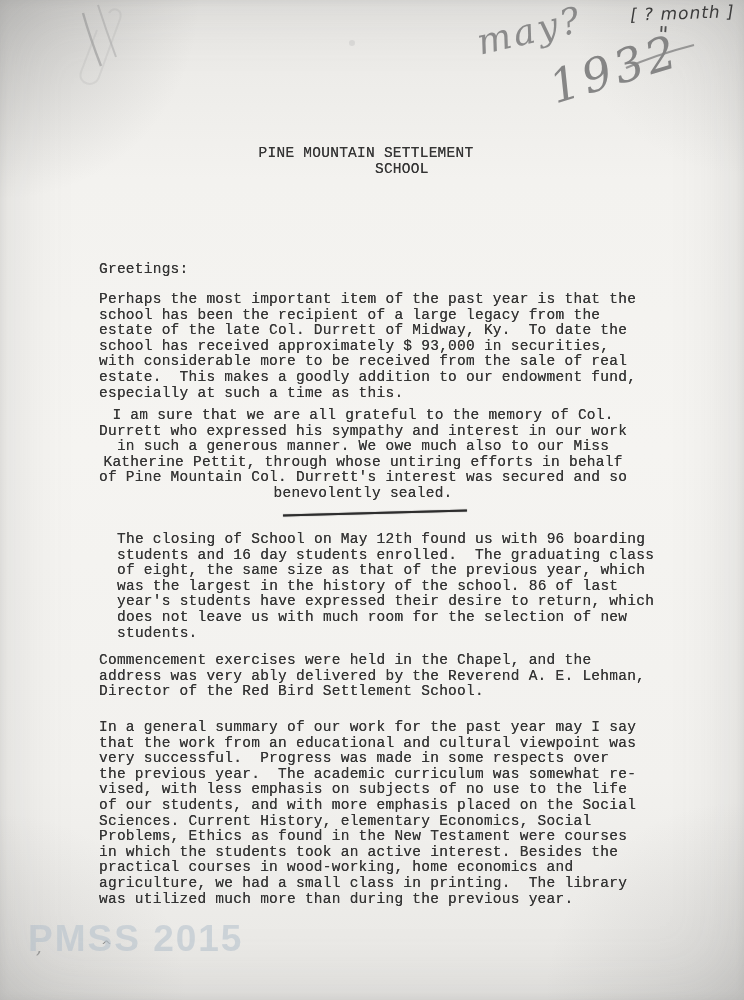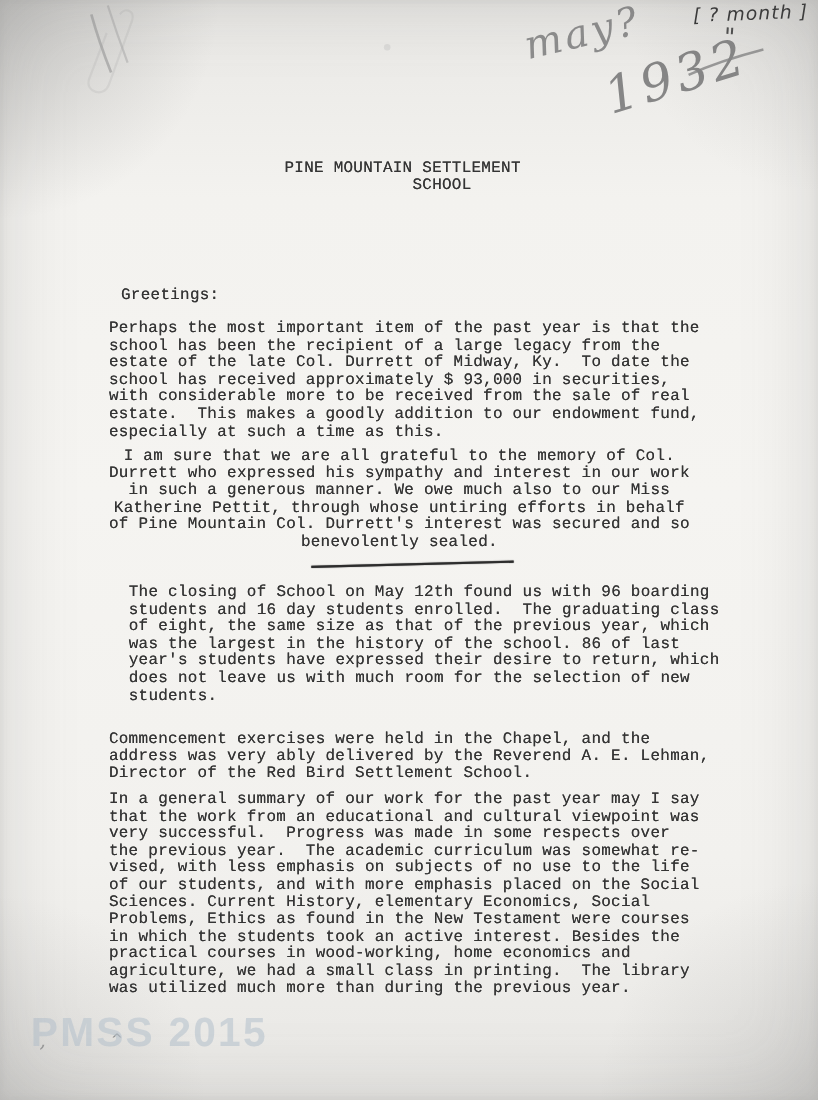--- a/index.html
+++ b/index.html
@@ -80,21 +80,21 @@
   <div class="hand hand-ditto">"</div>
   <div class="hand hand-may">may?</div>
   <div class="hand hand-year">1932</div>
   <div class="hand hand-caret">^</div>
   <div class="hand hand-comma">,</div>
 
   <div class="type title">PINE MOUNTAIN SETTLEMENT
         SCHOOL</div>
 
 
-  <div class="type" style="left:110px;top:262px;">Greetings:</div>
+  <div class="type" style="left:99px;top:262px;">Greetings:</div>
 
   <div class="type" style="left:99px;top:292px;">Perhaps the most important item of the past year is that the
 school has been the recipient of a large legacy from the
 estate of the late Col. Durrett of Midway, Ky.  To date the
 school has received approximately $ 93,000 in securities,
 with considerable more to be received from the sale of real
 estate.  This makes a goodly addition to our endowment fund,
 especially at such a time as this.</div>
 
   <div class="type" style="left:99px;top:408px;text-align:center;">I am sure that we are all grateful to the memory of Col.
@@ -107,21 +107,21 @@
   <div class="divider"></div>
 
   <div class="type" style="left:117px;top:532px;font-family:Liberation Mono, monospace;">The closing of School on May 12th found us with 96 boarding
 students and 16 day students enrolled.  The graduating class
 of eight, the same size as that of the previous year, which
 was the largest in the history of the school. 86 of last
 year's students have expressed their desire to return, which
 does not leave us with much room for the selection of new
 students.</div>
 
-  <div class="type" style="left:99px;top:653px;margin-top:12px;">Commencement exercises were held in the Chapel, and the
+  <div class="type" style="left:99px;top:653px;">Commencement exercises were held in the Chapel, and the
 address was very ably delivered by the Reverend A. E. Lehman,
 Director of the Red Bird Settlement School.</div>
 
   <div class="type" style="left:99px;top:720px;">In a general summary of our work for the past year may I say
 that the work from an educational and cultural viewpoint was
 very successful.  Progress was made in some respects over
 the previous year.  The academic curriculum was somewhat re-
 vised, with less emphasis on subjects of no use to the life
 of our students, and with more emphasis placed on the Social
 Sciences. Current History, elementary Economics, Social

